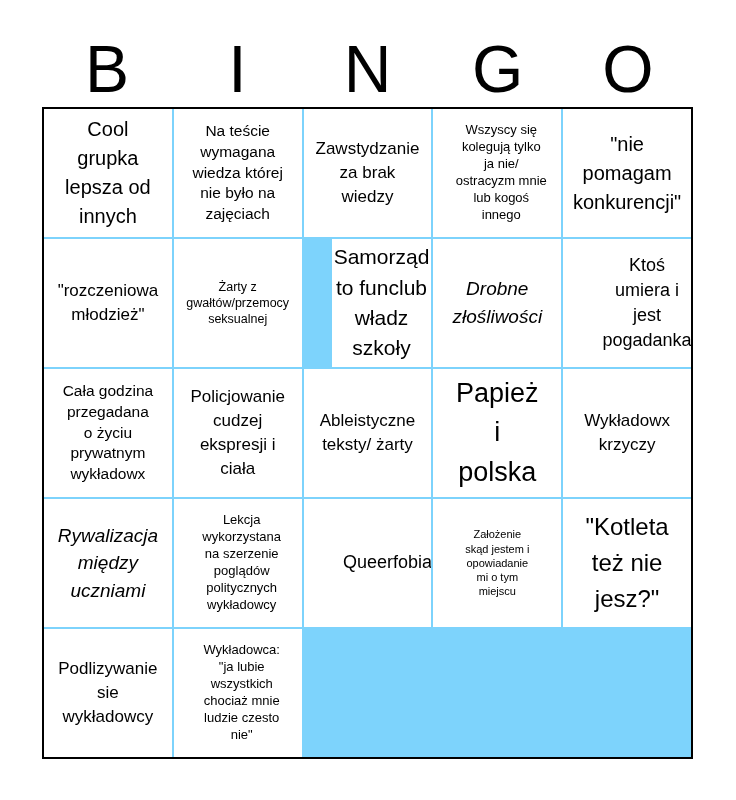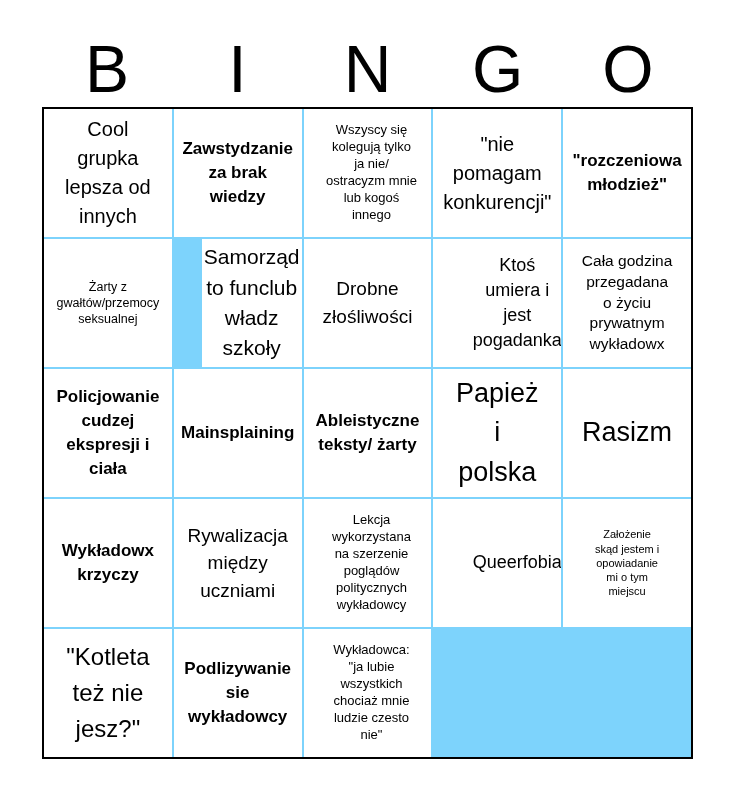--- a/index.html
+++ b/index.html
@@ -51,23 +51,23 @@
     white-space: pre-line;
     padding: 1px 1px;
     box-sizing: border-box;
     overflow: hidden;
     cursor: pointer;
   }
   .s12 { font-size: 12.5px; line-height: 1.3; }
   .s13 { font-size: 13px;   line-height: 1.3; padding-left: 9px; }
   .s14 { font-size: 11px;   line-height: 1.3; }
   .s16 { font-size: 15.5px; line-height: 1.35; }
-  .s17 { font-size: 17px;   line-height: 1.4; font-weight: bold; }
+  .s17 { font-size: 17px;   line-height: 1.4; }
   .s18 { font-size: 18px;   line-height: 1.4; padding-left: 41px; }
-  .s19 { font-size: 19px;   line-height: 1.45; }
+  .s19 { font-size: 19px;   line-height: 1.45; font-style: italic; }
   .s20 { font-size: 20px;   line-height: 1.45; }
   .s21 { font-size: 21px;   line-height: 1.45; margin-left: 28px; }
   .s24 { font-size: 24px;   line-height: 1.5; }
   .s27 { font-size: 27px;   line-height: 1.45; }
 </style>
 </head>
 <body>
 
 <div class="card">
 
@@ -77,20 +77,25 @@
     <span class="title-letter">N</span>
     <span class="title-letter">G</span>
     <span class="title-letter">O</span>
   </div>
 
   <div class="grid">
     <div class="cell s20">Cool
 grupka
 lepsza od
 innych</div>
+    <div class="cell s16">Na teście
+wymagana
+wiedza której
+nie było na
+zajęciach</div>
     <div class="cell s17">Zawstydzanie
 za brak
 wiedzy</div>
     <div class="cell s13">Wszyscy się
 kolegują tylko
 ja nie/
 ostracyzm mnie
 lub kogoś
 innego</div>
     <div class="cell s20">"nie
@@ -115,28 +120,26 @@
 
     <div class="cell s16">Cała godzina
 przegadana
 o życiu
 prywatnym
 wykładowx</div>
     <div class="cell s17">Policjowanie
 cudzej
 ekspresji i
 ciała</div>
-    <div class="cell s17">Mainsplaining</div>
     <div class="cell s17">Ableistyczne
 teksty/ żarty</div>
 
     <div class="cell s27">Papież
 i
 polska</div>
-    <div class="cell s27">Rasizm</div>
     <div class="cell s17">Wykładowx
 krzyczy</div>
     <div class="cell s19">Rywalizacja
 między
 uczniami</div>
     <div class="cell s13">Lekcja
 wykorzystana
 na szerzenie
 poglądów
 politycznych

